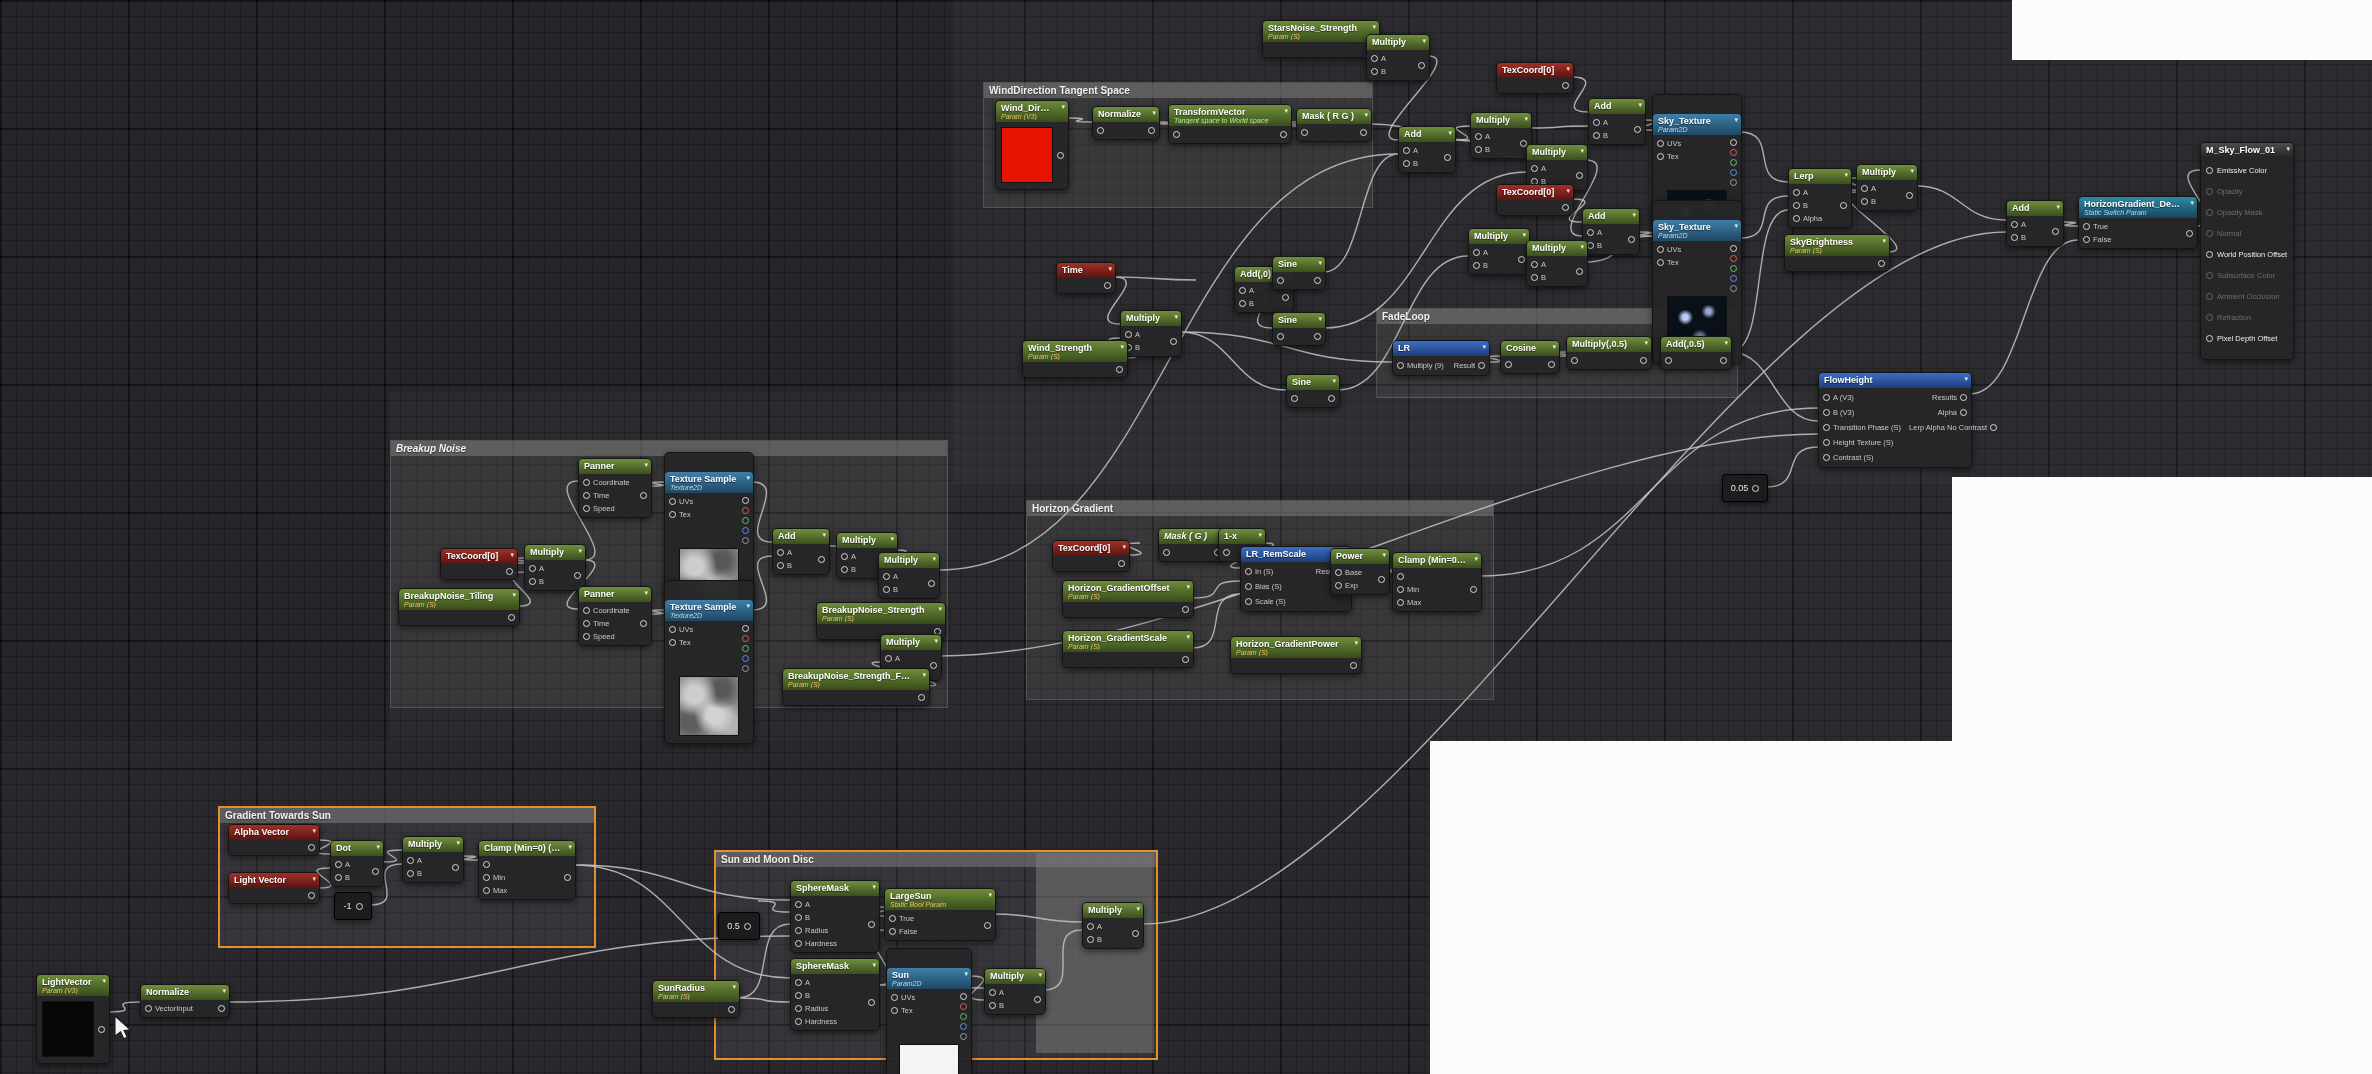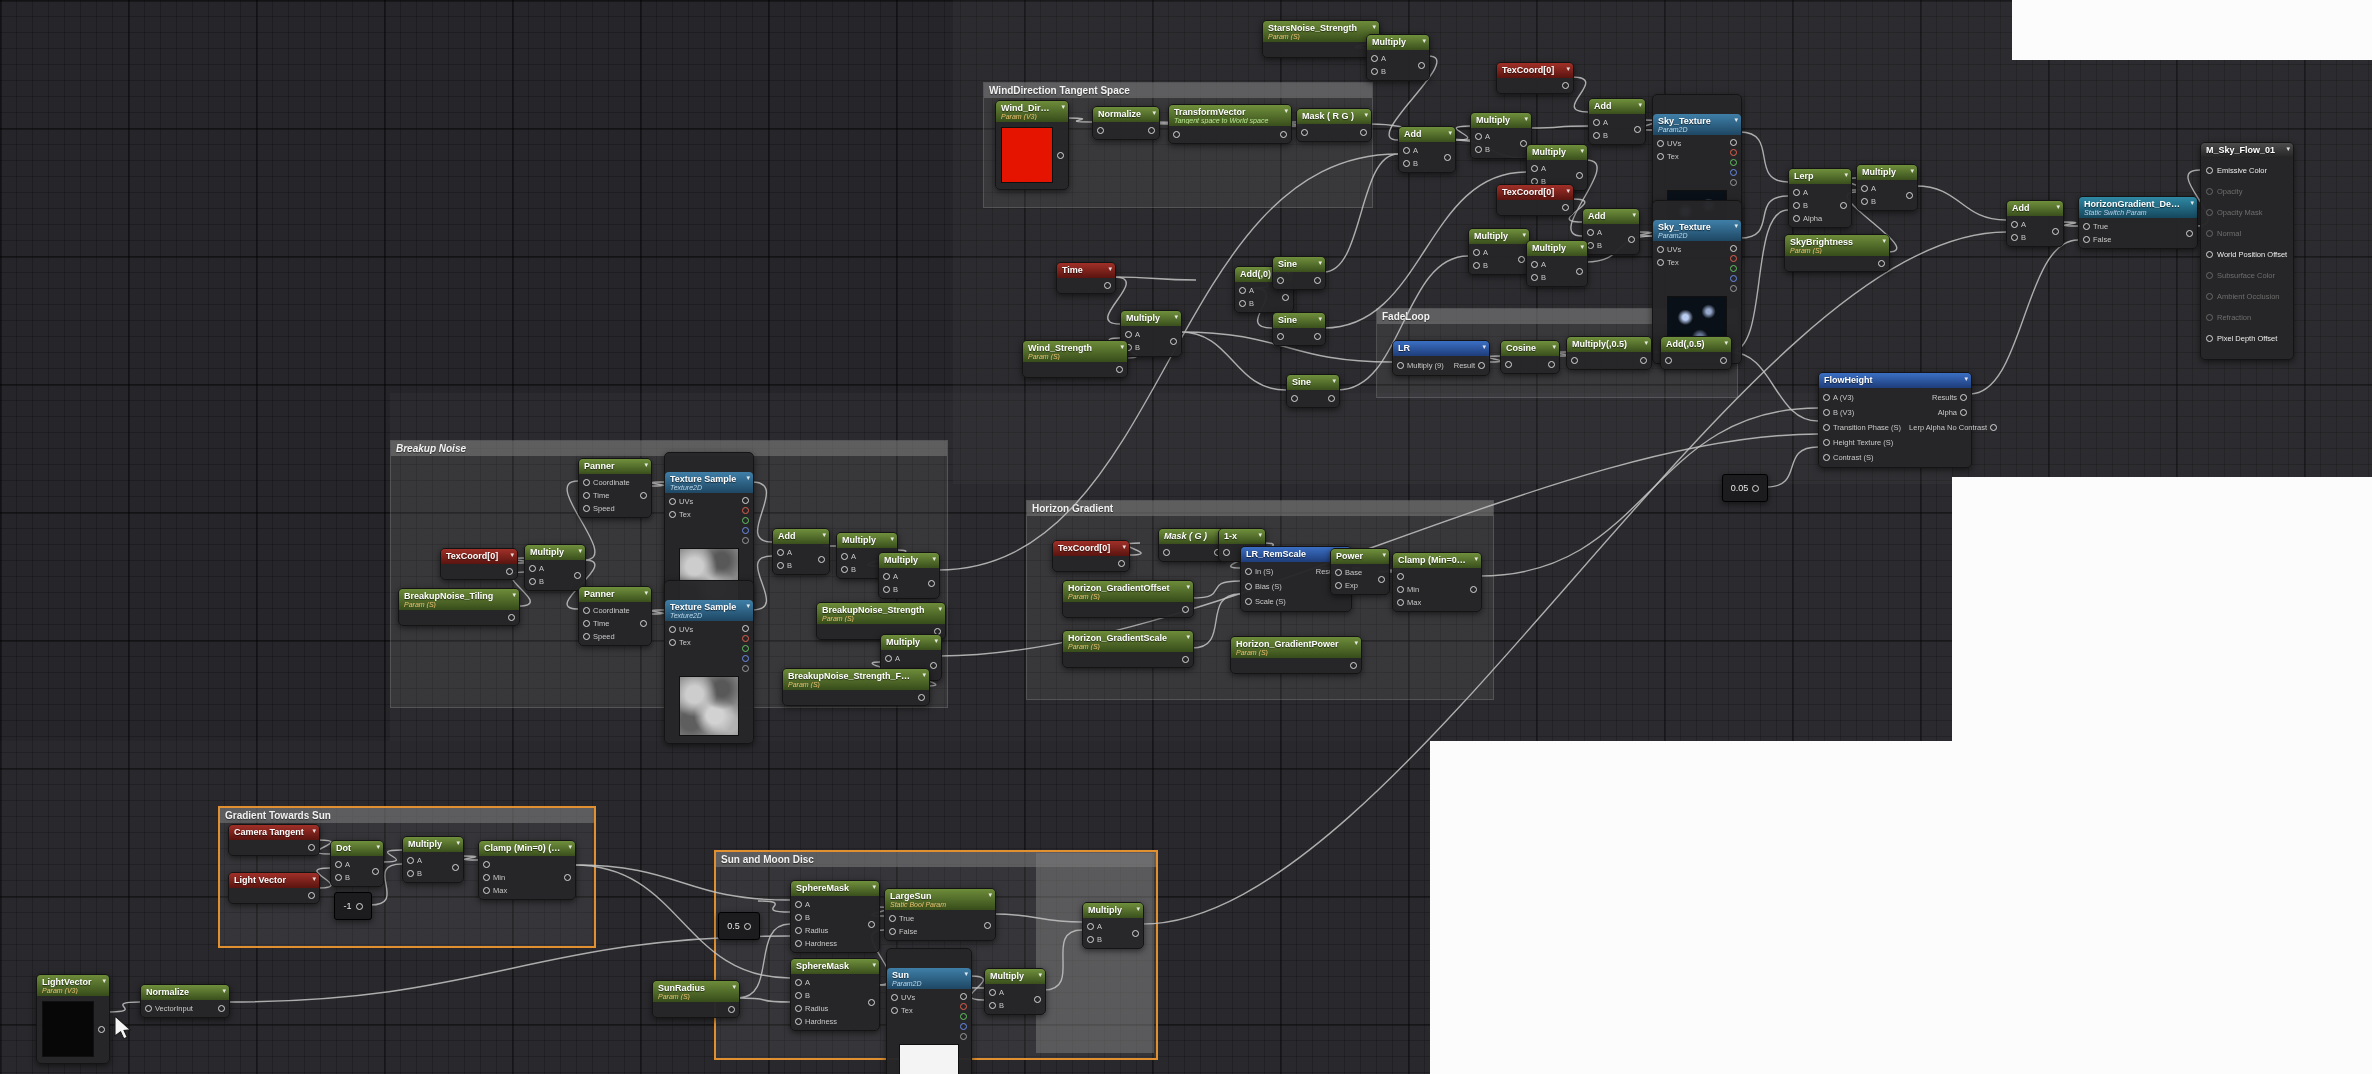--- a/index.html
+++ b/index.html
@@ -1306,21 +1306,21 @@
         </div>
         <div class="nbody flexrow">
           <div class="col"></div>
           <div class="col out">
             <span class="pin"></span>
           </div>
         </div>
       </div>
       <div class="node t-red" style="left: 228px; top: 824px; width: 90px;">
         <div class="nhead">
-          <span class="ntitle">Camera Tangent</span>
+          <span class="ntitle">Alpha Vector</span>
           <span class="caret">▾</span>
         </div>
         <div class="nbody flexrow">
           <div class="col"></div>
           <div class="col out">
             <span class="pin"></span>
           </div>
         </div>
       </div>
       <div class="node t-math" style="left: 330px; top: 840px; width: 52px;">

